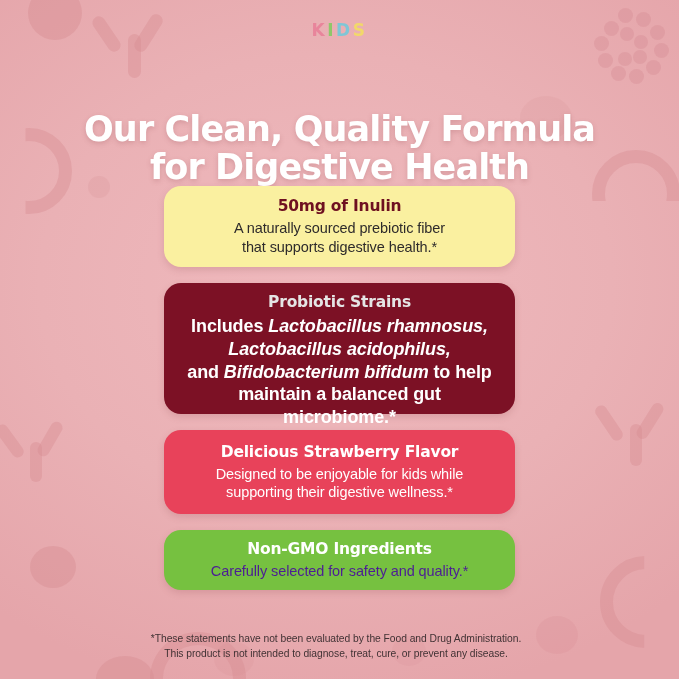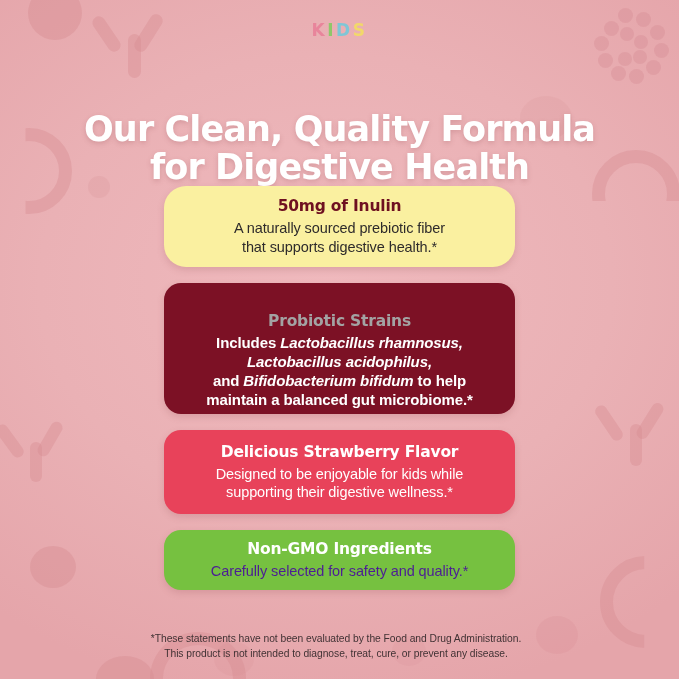--- a/index.html
+++ b/index.html
@@ -149,21 +149,21 @@
   }
   #card-inulin .card-title { color: #6e1020; }
   #card-inulin .card-body { color: #2e2b2b; }
 
   #card-probiotic {
     top: 283px;
     height: 131px;
     background: #7c1125;
   }
   #card-probiotic .card-title { color: #ffffff; }
-  #card-probiotic .card-body { color: #ffffff; font-weight: 700; font-size: 15px; line-height: 1.26; }
+  #card-probiotic .card-body { color: #ffffff; font-weight: 700; font-size: 18px; line-height: 1.26; }
 
   #card-flavor {
     top: 430px;
     height: 84px;
     background: #e8425a;
     justify-content: center;
   }
   #card-flavor .card-title { color: #ffffff; }
   #card-flavor .card-body { color: #ffffff; }
 
@@ -249,30 +249,30 @@
 
   <div id="logo-block">
     <div id="logo-kids"><span style="color:#e8859b">K</span><span style="color:#8fc76a">I</span><span style="color:#7fc6d6">D</span><span style="color:#f2d86a">S</span></div>
   </div>
 
   <h1 id="headline">
     <span class="l1">Our Clean, Quality Formula</span>
     <span class="l2">for Digestive Health</span>
   </h1>
 
-  <div class="card" id="card-inulin" style="background: rgb(250, 240, 160); border-radius: 22px;">
+  <div class="card" id="card-inulin" style="background: rgb(250, 240, 160);">
     <div class="card-title" style="color: rgb(110, 16, 32);">50mg of Inulin</div>
     <div class="card-body" style="color: rgb(46, 43, 43);">
         <span class="ln">A naturally sourced prebiotic fiber</span>
         <span class="ln">that supports digestive health.*</span>
       </div>
   </div>
 
   <div class="card" id="card-probiotic" style="background: rgb(124, 17, 37);">
-    <div class="card-title" style="color: #a3a3a3; margin-top: 25px;">Probiotic Strains</div>
+    <div class="card-title" style="color: #e5e5e5; margin-top: 25px;">Probiotic Strains</div>
     <div class="card-body" style="color: rgb(255, 255, 255);">
         <span class="ln">Includes <em>Lactobacillus rhamnosus,</em></span>
         <span class="ln"><em>Lactobacillus acidophilus,</em></span>
         <span class="ln">and <em>Bifidobacterium bifidum</em> to help</span>
         <span class="ln">maintain a balanced gut microbiome.*</span>
       </div>
   </div>
 
   <div class="card" id="card-flavor" style="background: rgb(232, 66, 90);">
     <div class="card-title" style="color: rgb(255, 255, 255);">Delicious Strawberry Flavor</div>

